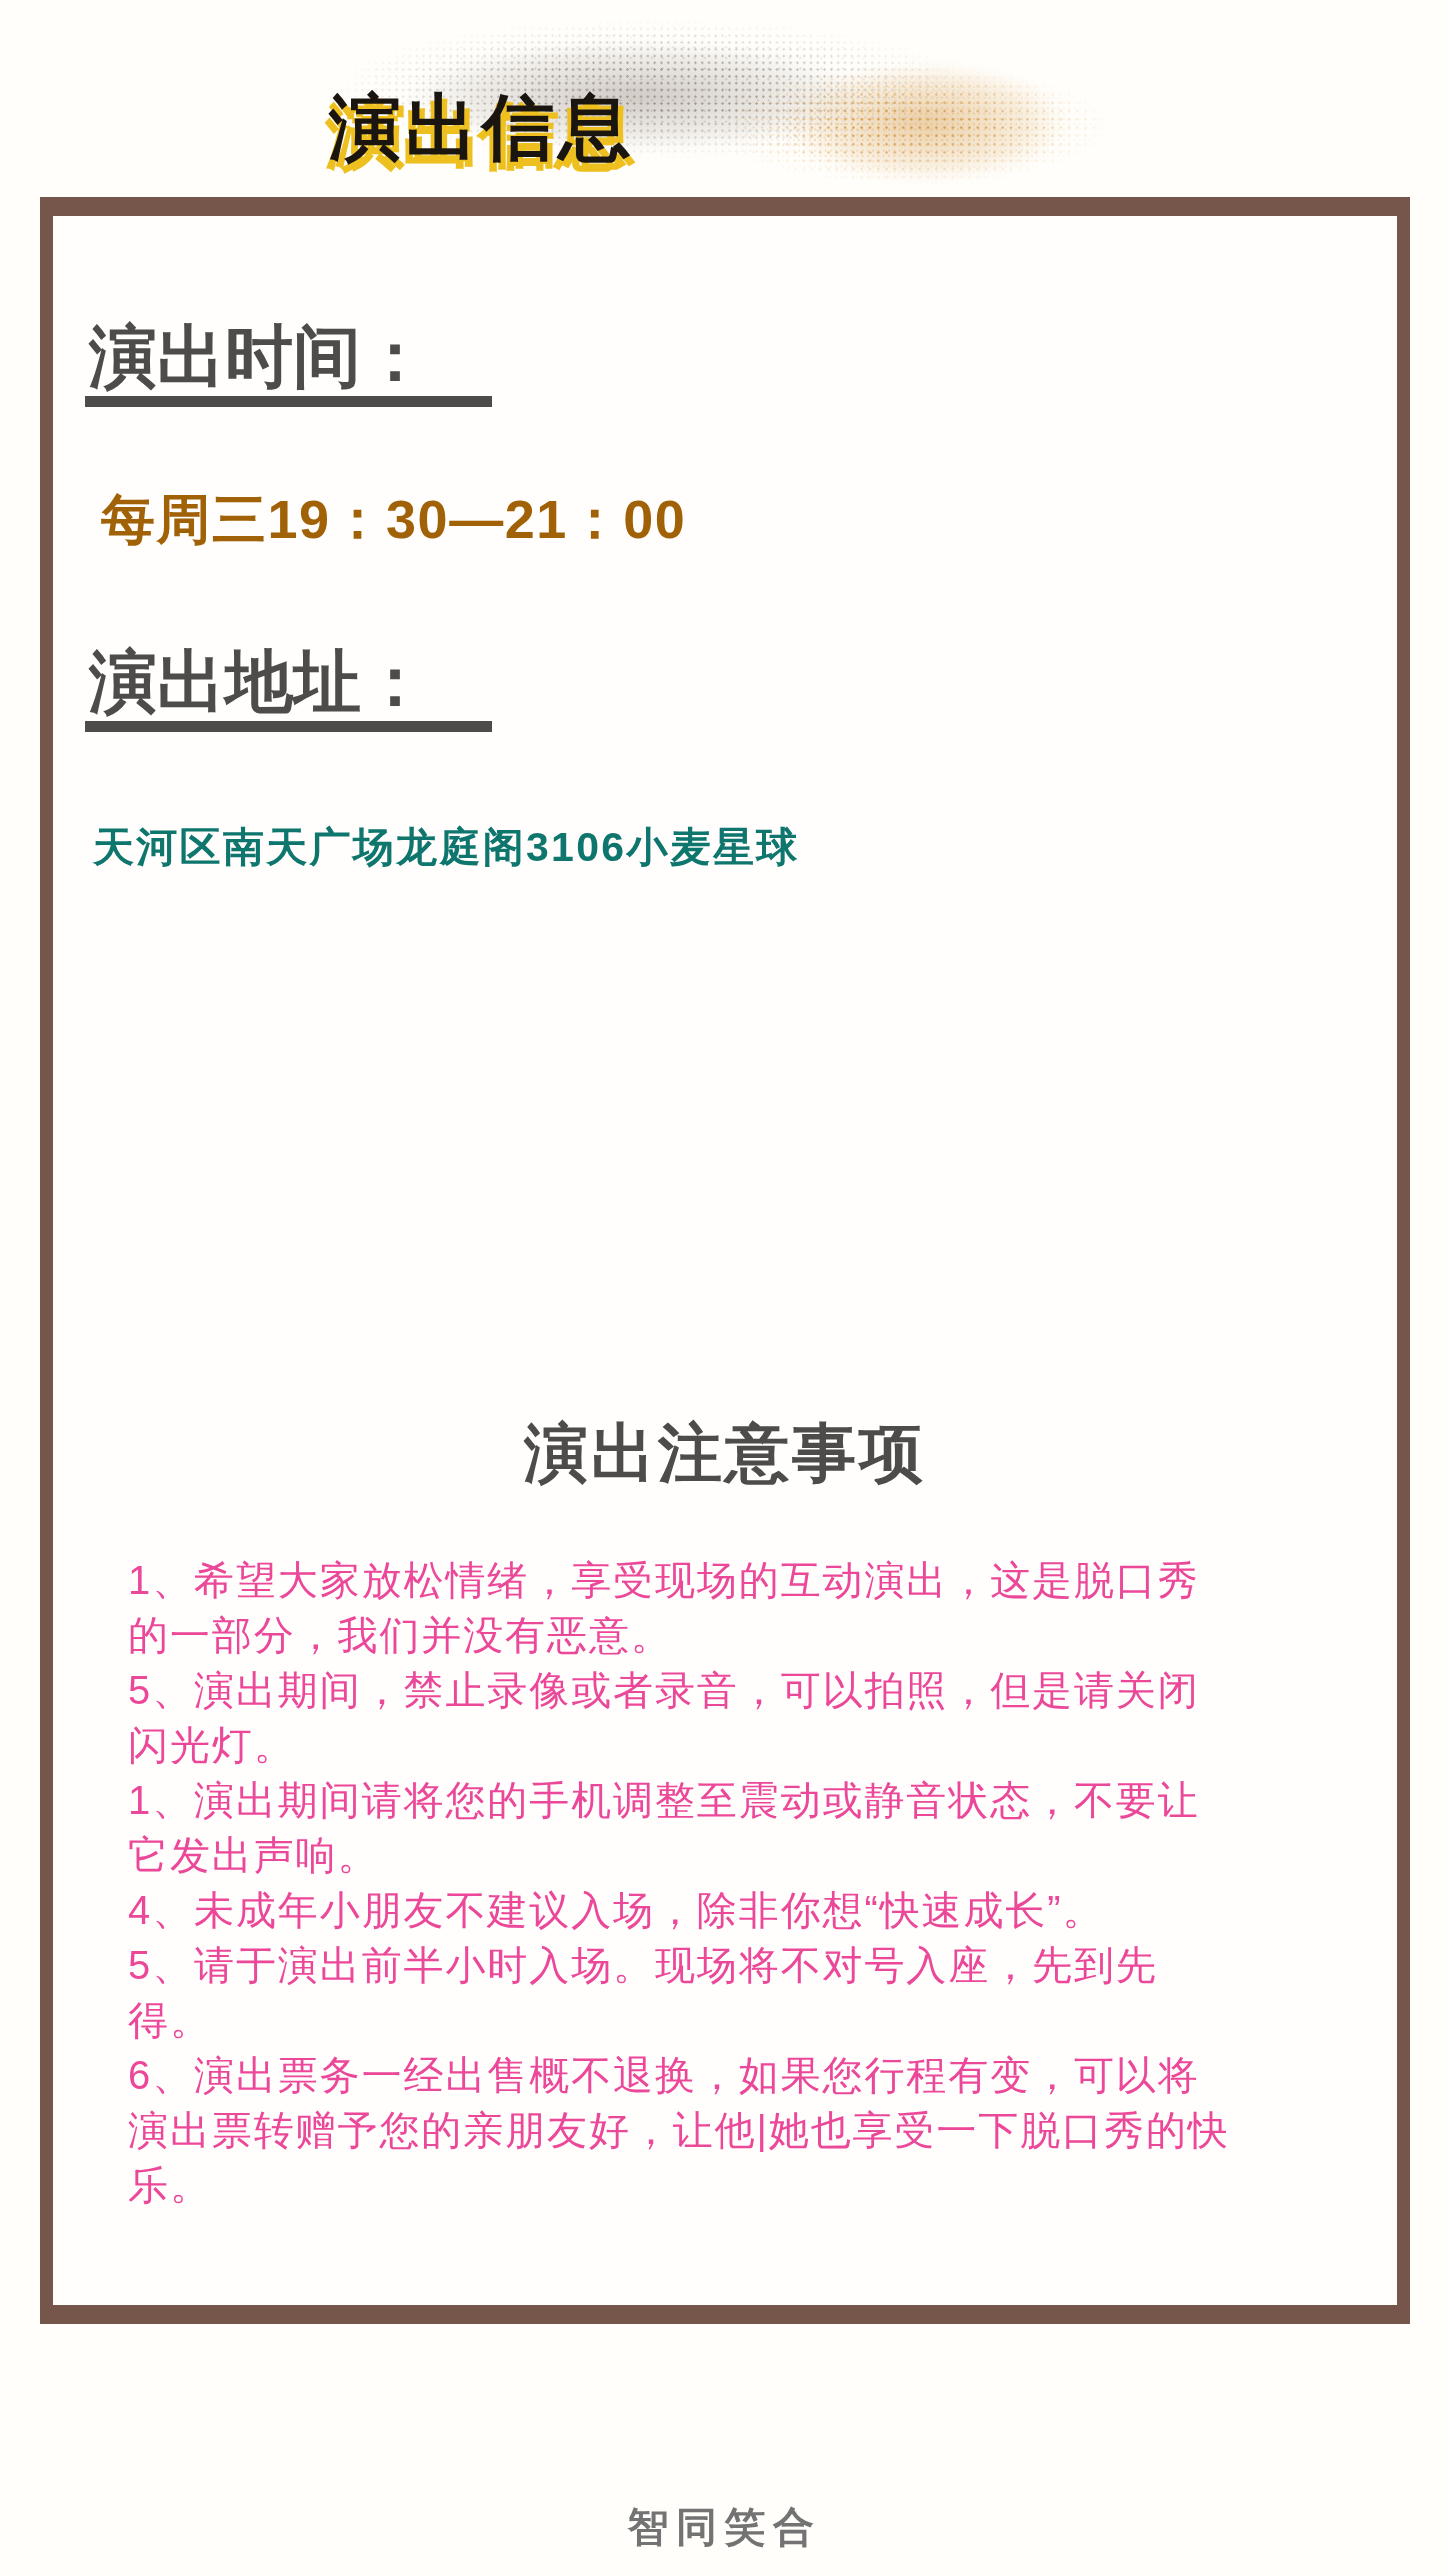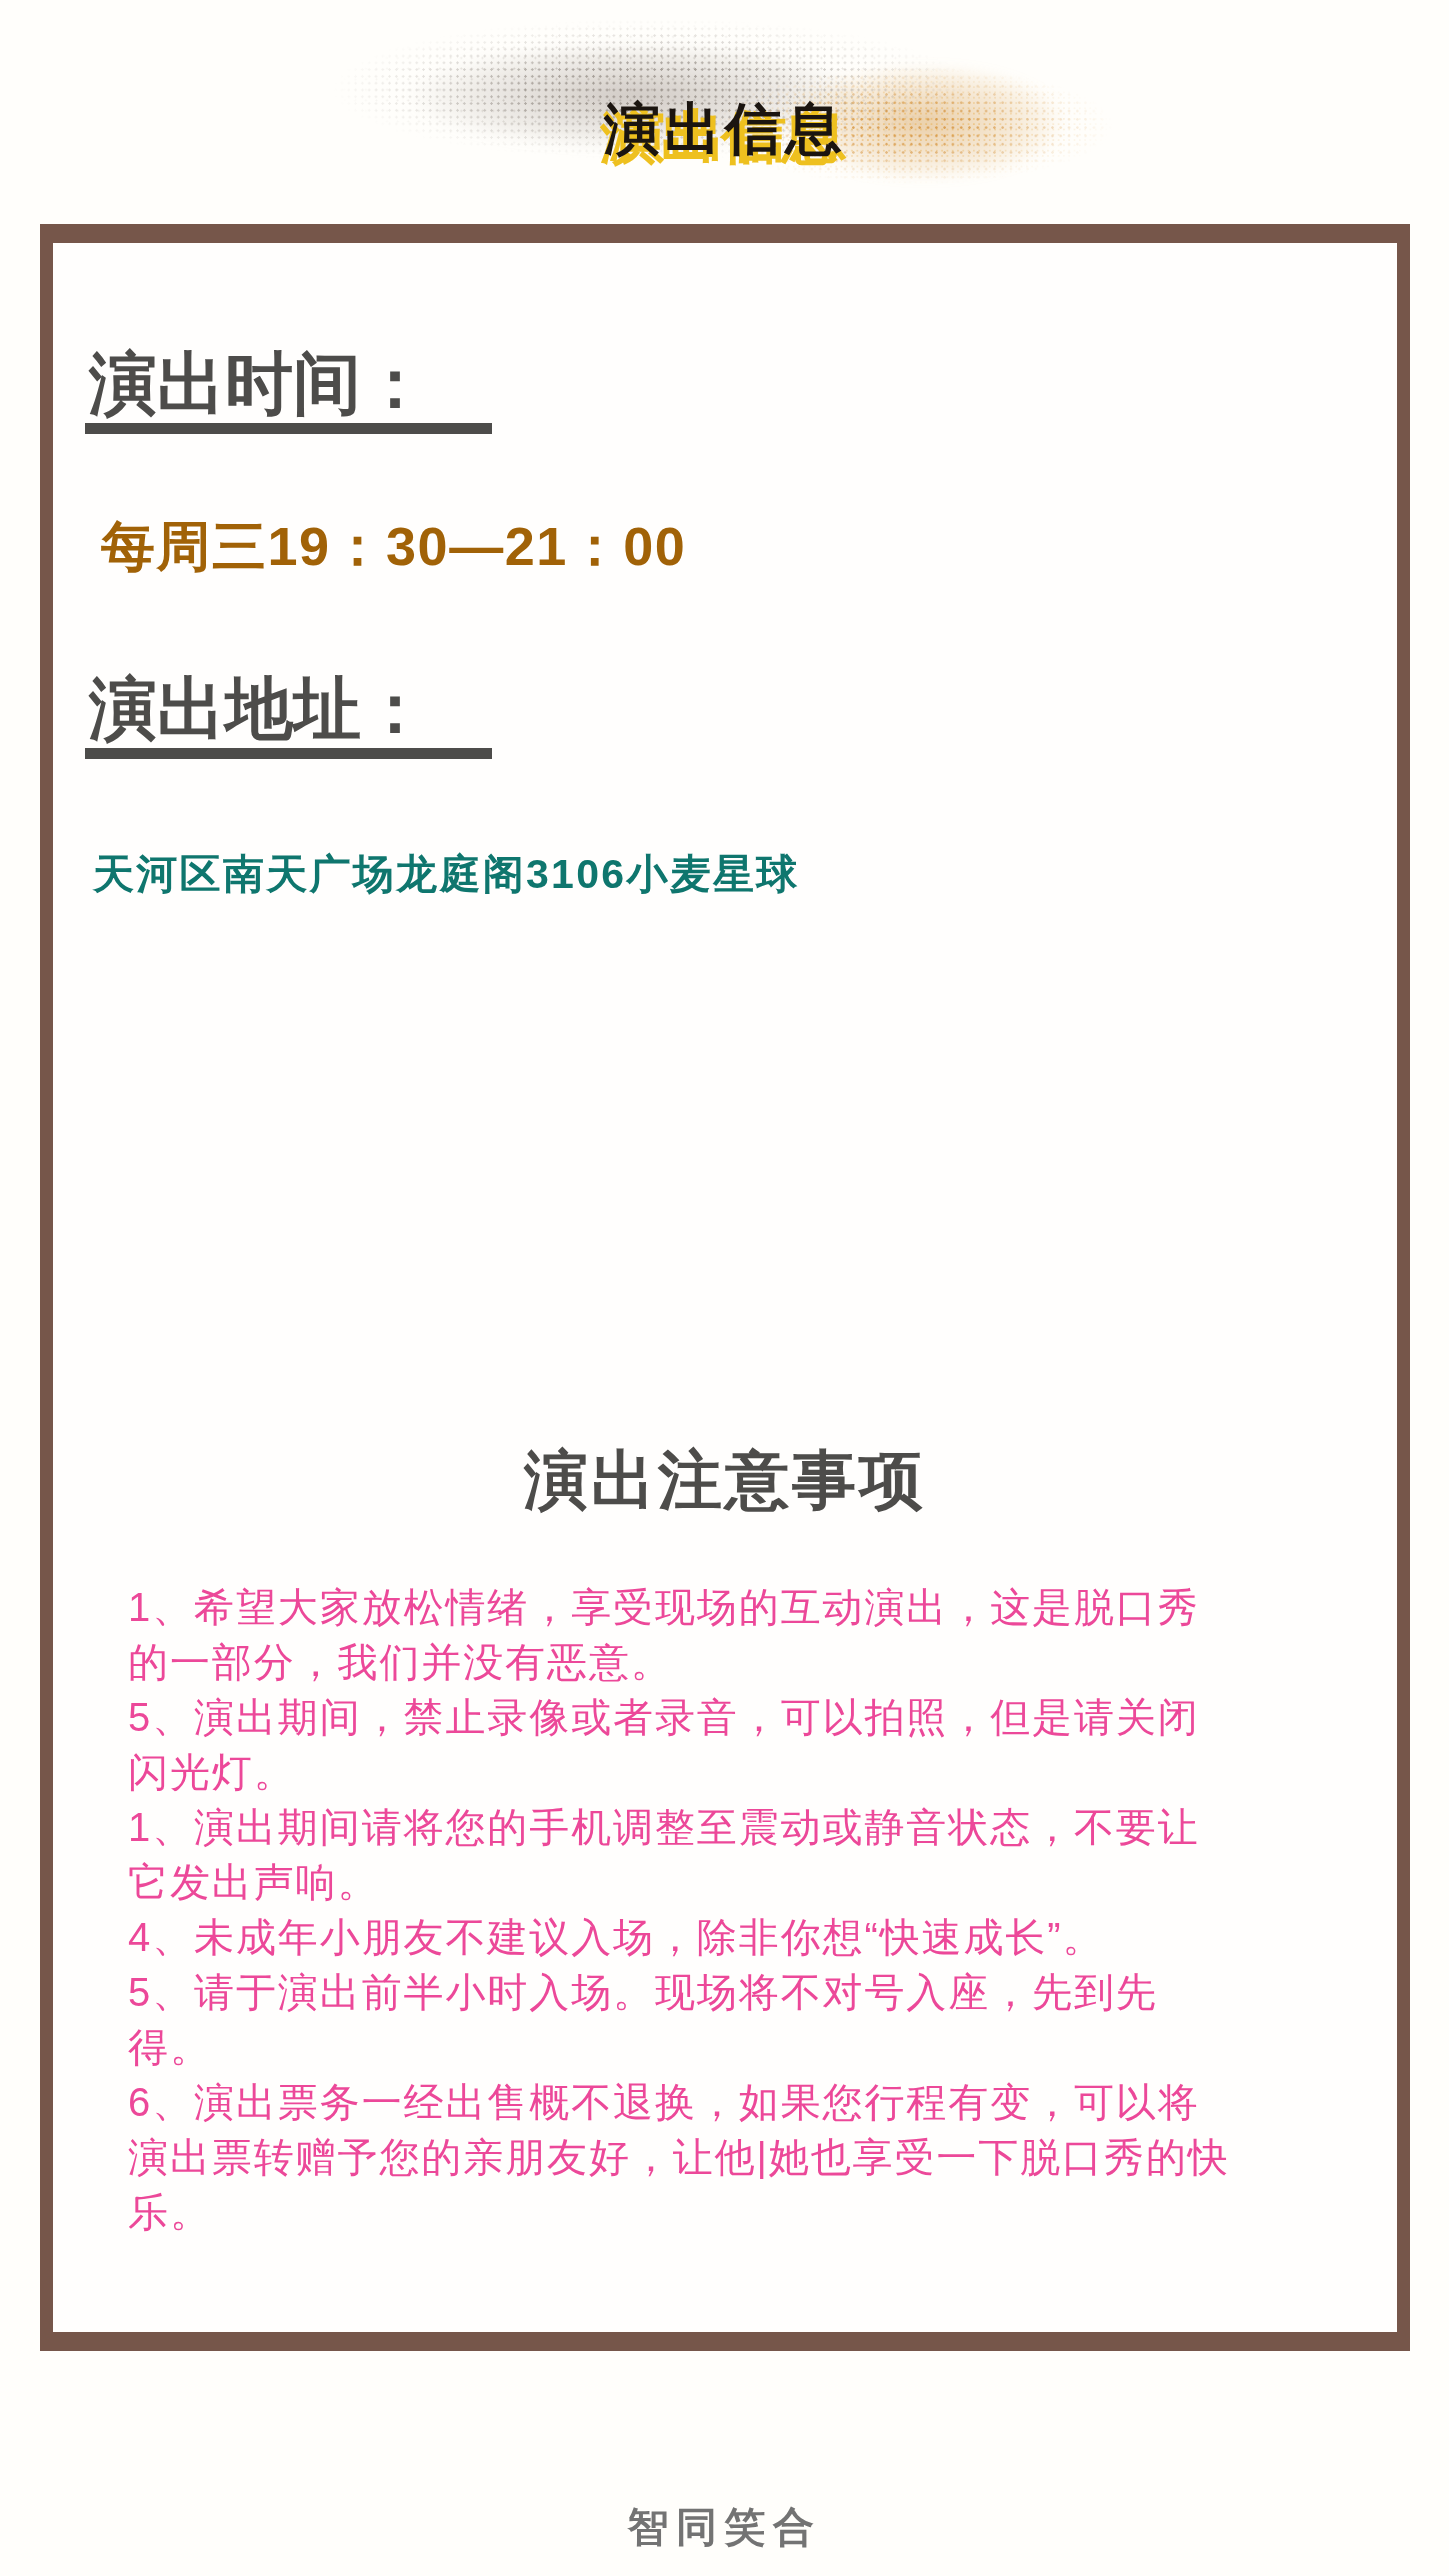--- a/index.html
+++ b/index.html
@@ -37,30 +37,30 @@
   .grain-gold{
     background-image:
       radial-gradient(rgba(212,146,60,.8) 1.1px,rgba(0,0,0,0) 1.4px),
       radial-gradient(rgba(233,180,94,.6) 0.8px,rgba(0,0,0,0) 1.2px);
     background-size:8.3px 8.3px,5.3px 5.3px;
     background-position:1.5px 2.3px,0 0;
     -webkit-mask-image:radial-gradient(ellipse 31% 36% at 73% 60%,#000 22%,rgba(0,0,0,.3) 60%,transparent 82%);
             mask-image:radial-gradient(ellipse 31% 36% at 73% 60%,#000 22%,rgba(0,0,0,.3) 60%,transparent 82%);
   }
   .page-title{
-    position:absolute;left:0;right:0;top:71px;margin:16px;
-    text-align:center;
-    font-size:56px;font-weight:900;letter-spacing:4.5px;
+    position:absolute;left:0;right:0;top:71px;margin:4px;
+    text-align:left;
+    font-size:72px;font-weight:900;letter-spacing:4.5px;
     color:#1b1510;
     text-shadow:-3.8px 9px 0 #eec01f,5.3px 6.8px 0 #eec01f;
   }
 
   
   .frame{
-    position:absolute;left:40px;top:224px;
+    position:absolute;left:40px;top:197px;
     width:1370px;height:2127px;box-sizing:border-box;
     border:13px solid #76564a;border-top-width:19px;border-bottom-width:19px;
     background:#fffefd;
   }
   .frame > *{position:absolute;margin:0;}
 
   .sec-heading{
     font-size:68px;font-weight:800;line-height:1;
     color:#4d4c4a;letter-spacing:0px;
     border-bottom:11.3px solid #4d4c4a;

